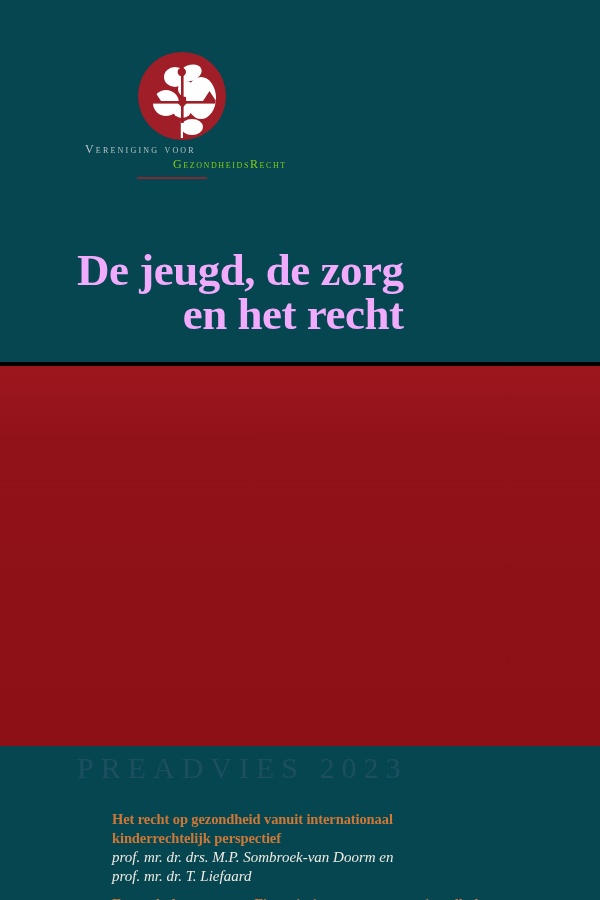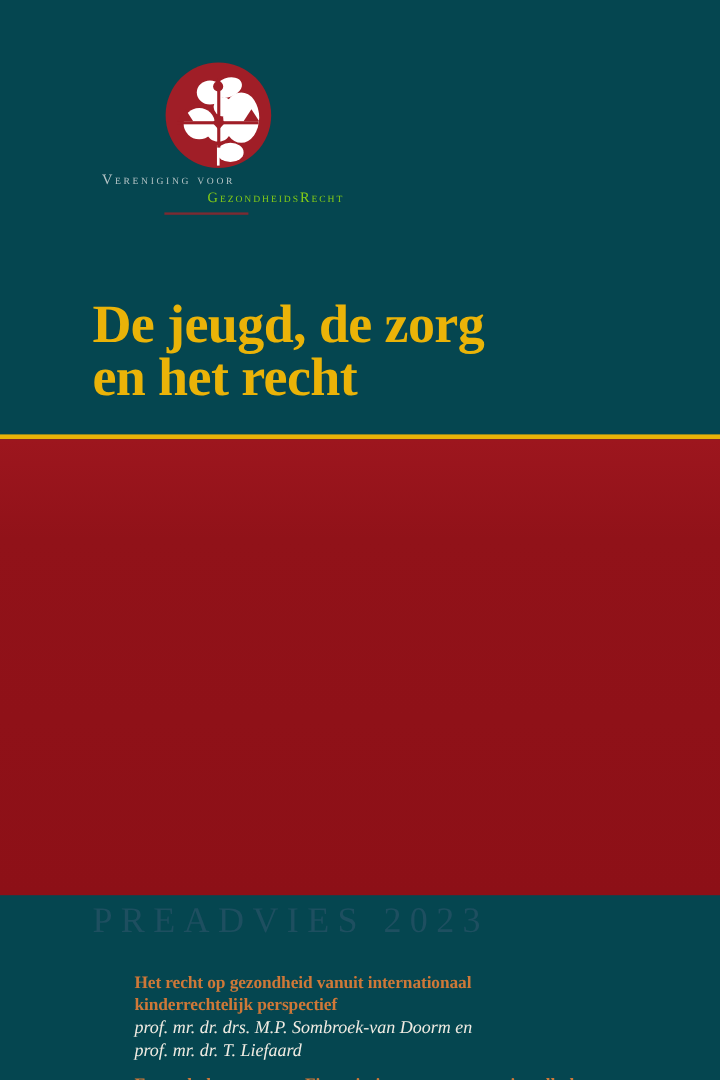--- a/index.html
+++ b/index.html
@@ -13,21 +13,21 @@
     width: 600px; height: 900px;
     overflow: hidden;
     background: #054650;
   }
 
   
   .top-section {
     position: absolute; left: 0; top: 0;
     width: 600px; height: 362px;
     background: #054650;
-    border-bottom: 4px solid #eab308;
+    border-bottom: 4px solid #000000;
   }
   .emblem-wrap {
     position: absolute; left: 137px; top: 51px;
     width: 90px; height: 90px;
   }
   .org-line1 {
     position: absolute; left: 85px; top: 142px;
     font-variant: small-caps;
     font-size: 12px; letter-spacing: 2.2px;
     color: #b5c4c6;
@@ -40,23 +40,24 @@
   }
   .org-underline {
     position: absolute; left: 137px; top: 177px;
     width: 70px; height: 2px;
     background: #7c2b32;
   }
   .book-title {
     position: absolute; left: 77px; top: 248px;
     font-size: 45px; line-height: 44px;
     font-weight: bold;
-    color: #eab308;
+    color: #f0abfc;
     letter-spacing: -0.5px;
     white-space: pre-line;
+    text-align: right;
   }
 
   
   .bottom-section {
     position: absolute; left: 0; top: 366px;
     width: 600px; height: 380px;
     background: linear-gradient(180deg, #9d161e 0%, #911219 22%, #8d1017 100%);
   }
   .series-banner {
     position: absolute; left: 77px; top: 385px;

